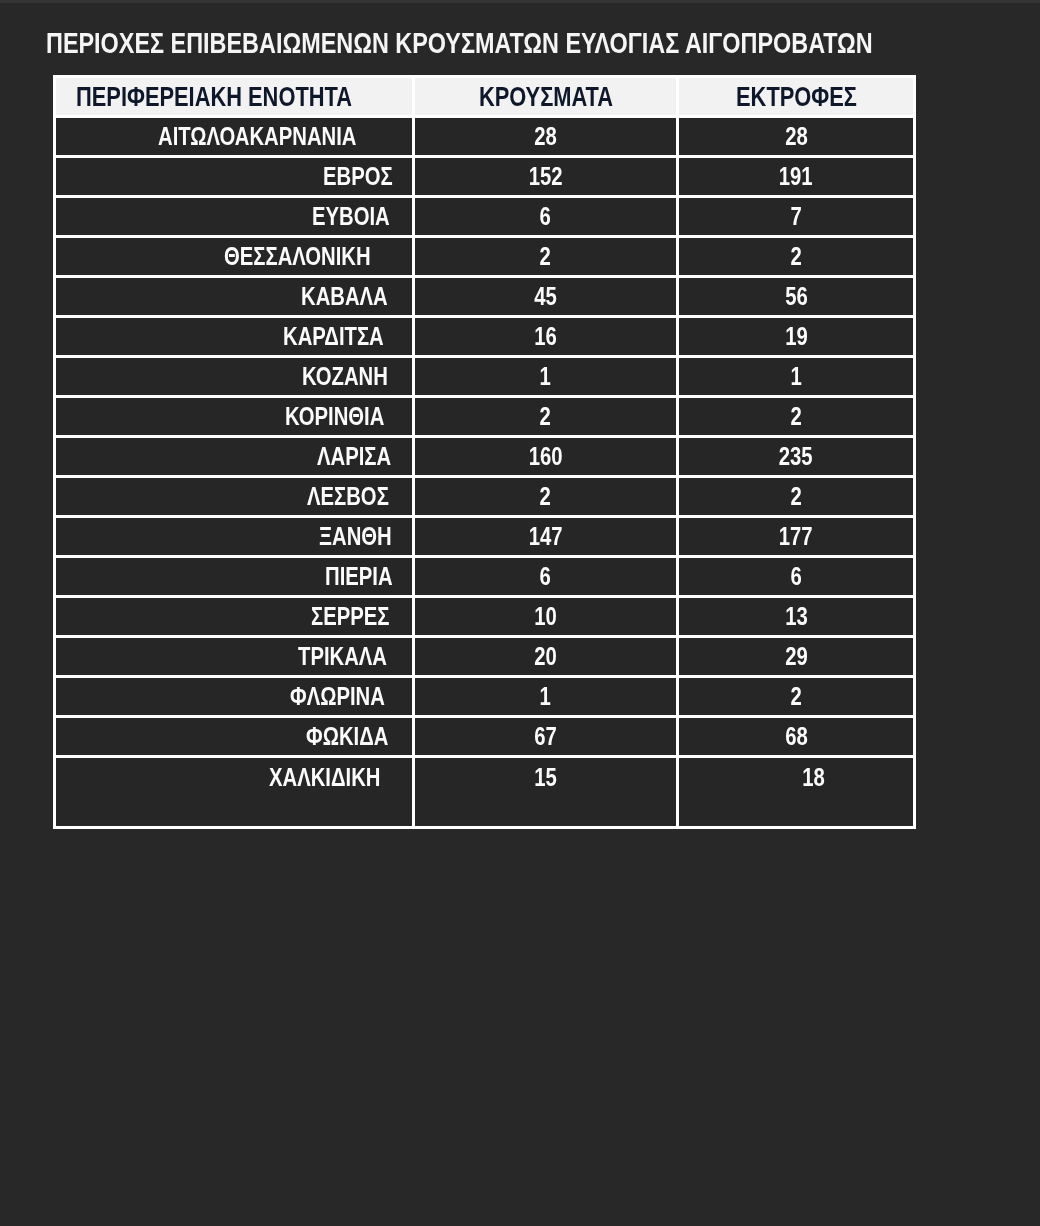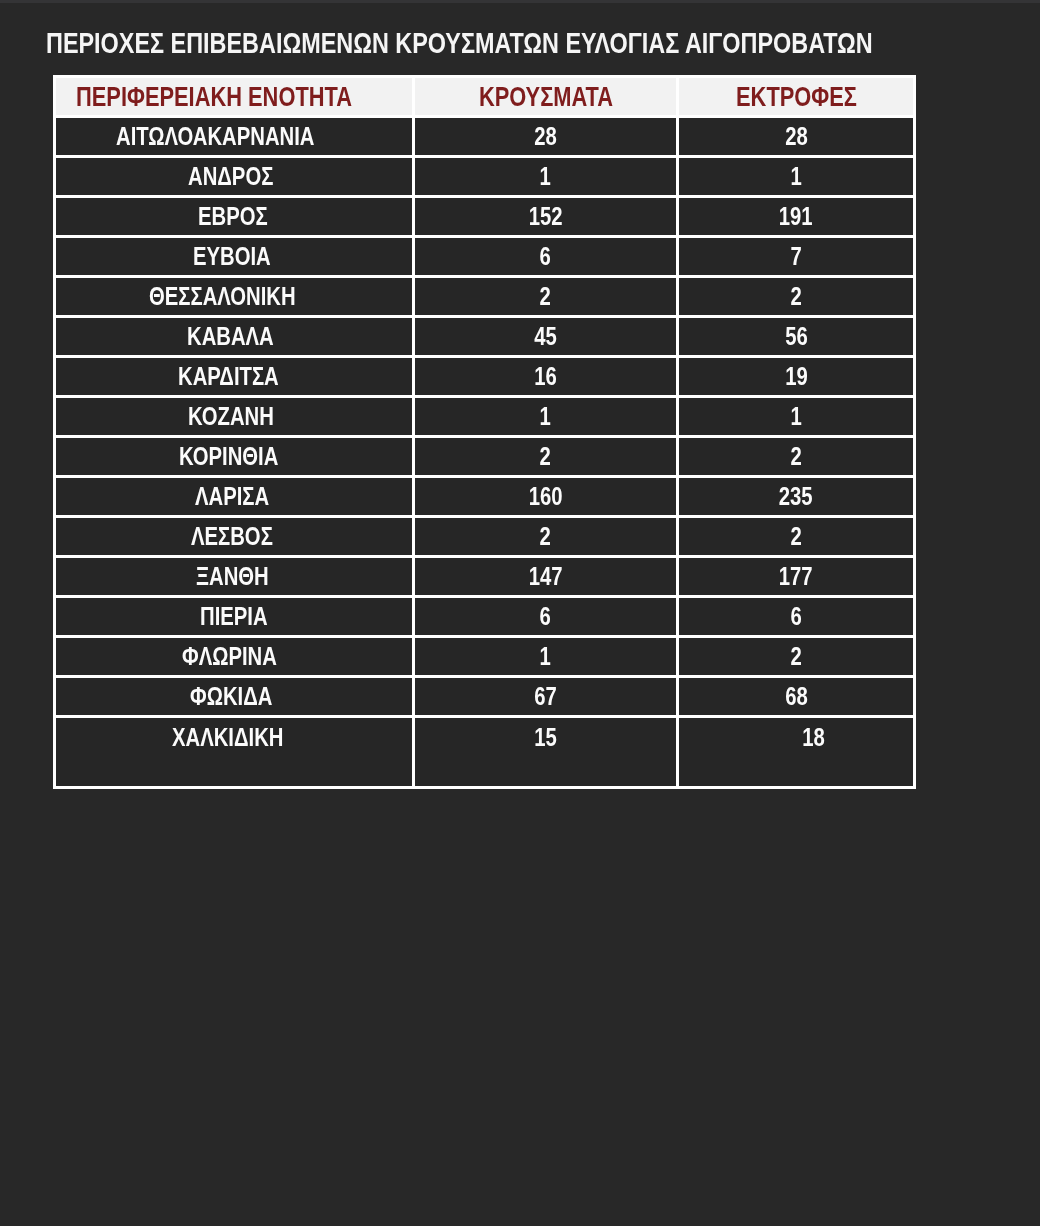--- a/index.html
+++ b/index.html
@@ -54,41 +54,41 @@
   table.cases col.c2 { width: 264px; }
   table.cases col.c3 { width: 237px; }
   table.cases th, table.cases td {
     border: 3px solid #ffffff;
     padding: 0;
     overflow: hidden;
   }
   thead tr { height: 40px; }
   thead th {
     background: #f2f2f2;
-    color: #7f1d1d;
+    color: #0f172a;
     font-size: 28px;
     font-weight: bold;
     text-align: center;
     white-space: nowrap;
   }
   thead th.region-col {
     text-align: left;
     padding-left: 20px;
   }
   tbody tr { height: 40px; }
   tbody td {
     background: #262626;
     color: #fbfbfb;
     font-size: 26px;
     font-weight: bold;
     text-align: center;
     white-space: nowrap;
   }
   tbody td.region-cell {
-    text-align: center;
+    text-align: right;
     padding-left: 18px;
   }
   tbody tr.tall { height: 71px; }
   tbody tr.tall td {
     vertical-align: top;
     padding-top: 4px;
   }
   tbody tr.tall td.shift-right span {
     position: relative;
     left: 17px;
@@ -114,25 +114,20 @@
       <th><span class="cx">ΕΚΤΡΟΦΕΣ</span></th>
     </tr>
   </thead>
   <tbody id="table-body">
       <tr>
         <td class="region-cell"><span class="cx cl">ΑΙΤΩΛΟΑΚΑΡΝΑΝΙΑ</span></td>
         <td><span class="cx">28</span></td>
         <td><span class="cx">28</span></td>
       </tr>
       <tr>
-        <td class="region-cell"><span class="cx cl">ΑΝΔΡΟΣ</span></td>
-        <td><span class="cx">1</span></td>
-        <td><span class="cx">1</span></td>
-      </tr>
-      <tr>
         <td class="region-cell"><span class="cx cl">ΕΒΡΟΣ</span></td>
         <td><span class="cx">152</span></td>
         <td><span class="cx">191</span></td>
       </tr>
       <tr>
         <td class="region-cell"><span class="cx cl">ΕΥΒΟΙΑ</span></td>
         <td><span class="cx">6</span></td>
         <td><span class="cx">7</span></td>
       </tr>
       <tr>
@@ -172,20 +167,30 @@
       </tr>
       <tr>
         <td class="region-cell"><span class="cx cl">ΞΑΝΘΗ</span></td>
         <td><span class="cx">147</span></td>
         <td><span class="cx">177</span></td>
       </tr>
       <tr>
         <td class="region-cell"><span class="cx cl">ΠΙΕΡΙΑ</span></td>
         <td><span class="cx">6</span></td>
         <td><span class="cx">6</span></td>
+      </tr>
+      <tr>
+        <td class="region-cell"><span class="cx cl">ΣΕΡΡΕΣ</span></td>
+        <td><span class="cx">10</span></td>
+        <td><span class="cx">13</span></td>
+      </tr>
+      <tr>
+        <td class="region-cell"><span class="cx cl">ΤΡΙΚΑΛΑ</span></td>
+        <td><span class="cx">20</span></td>
+        <td><span class="cx">29</span></td>
       </tr>
       <tr>
         <td class="region-cell"><span class="cx cl">ΦΛΩΡΙΝΑ</span></td>
         <td><span class="cx">1</span></td>
         <td><span class="cx">2</span></td>
       </tr>
       <tr>
         <td class="region-cell"><span class="cx cl">ΦΩΚΙΔΑ</span></td>
         <td><span class="cx">67</span></td>
         <td><span class="cx">68</span></td>

